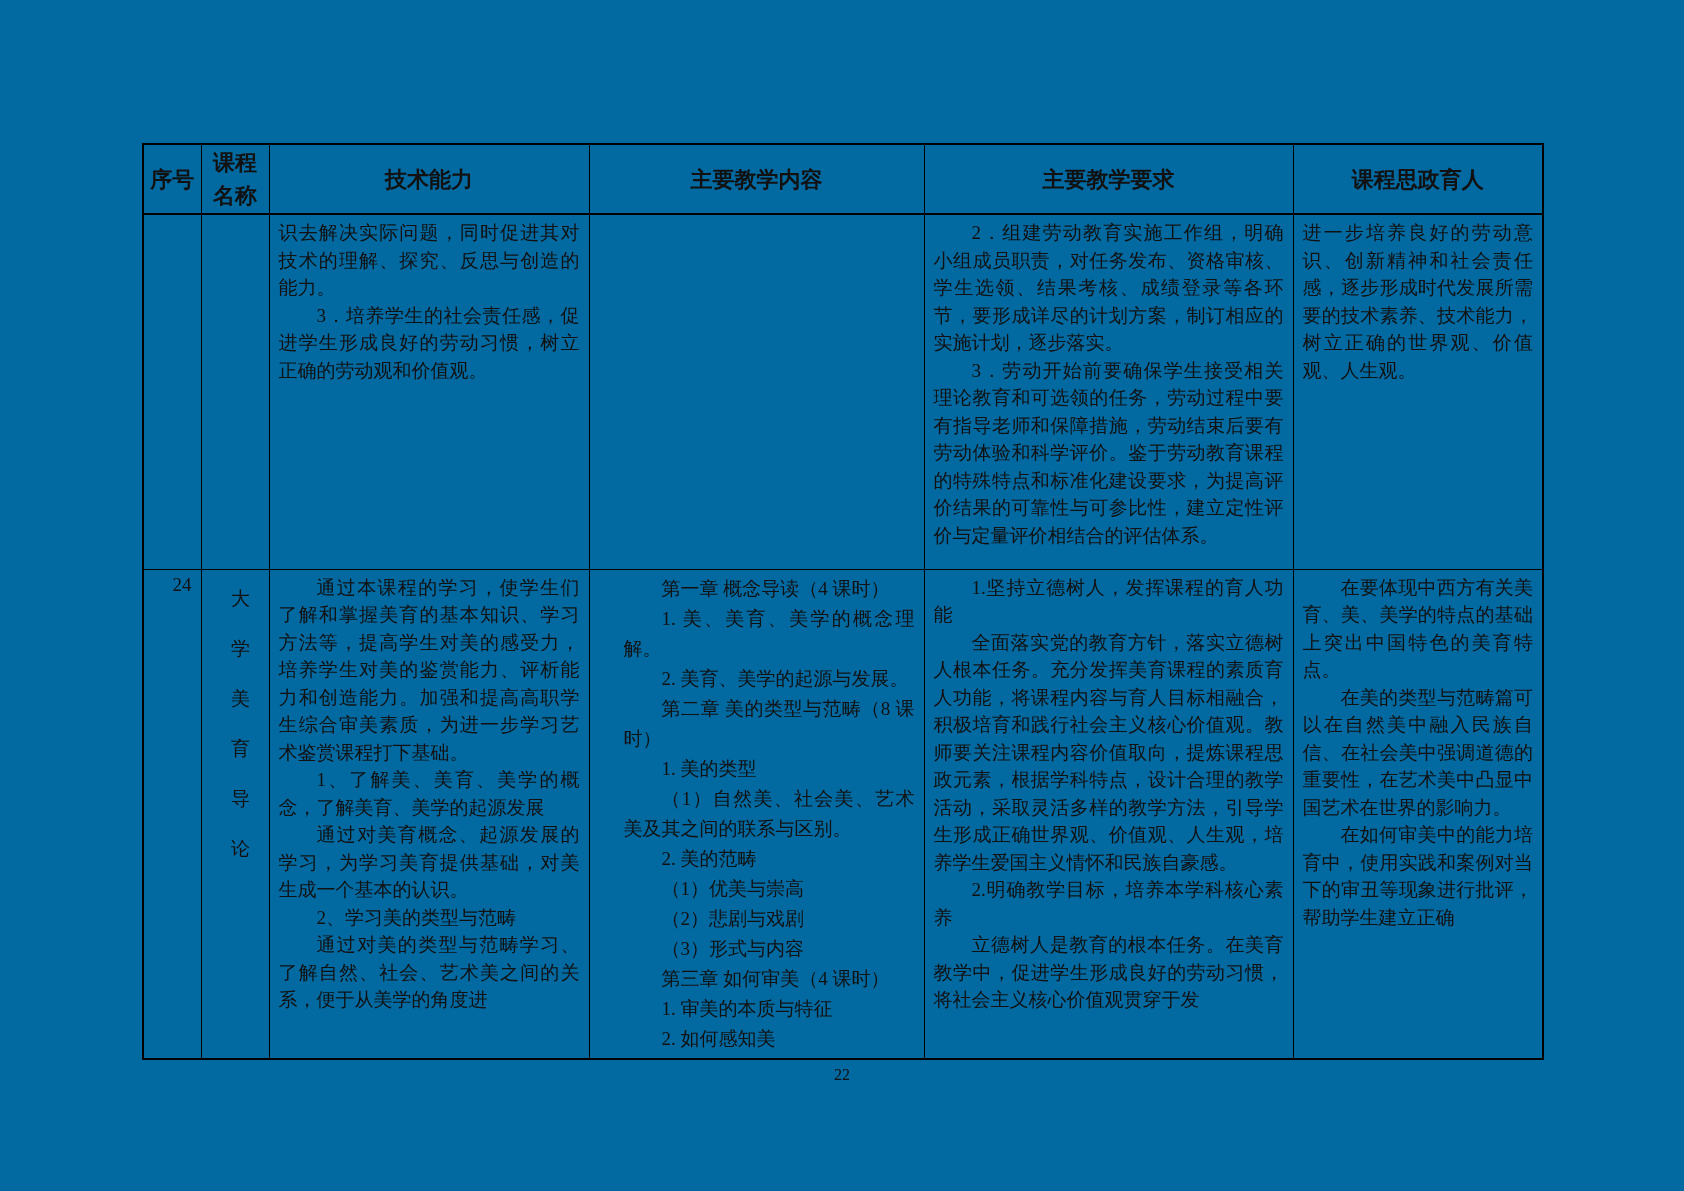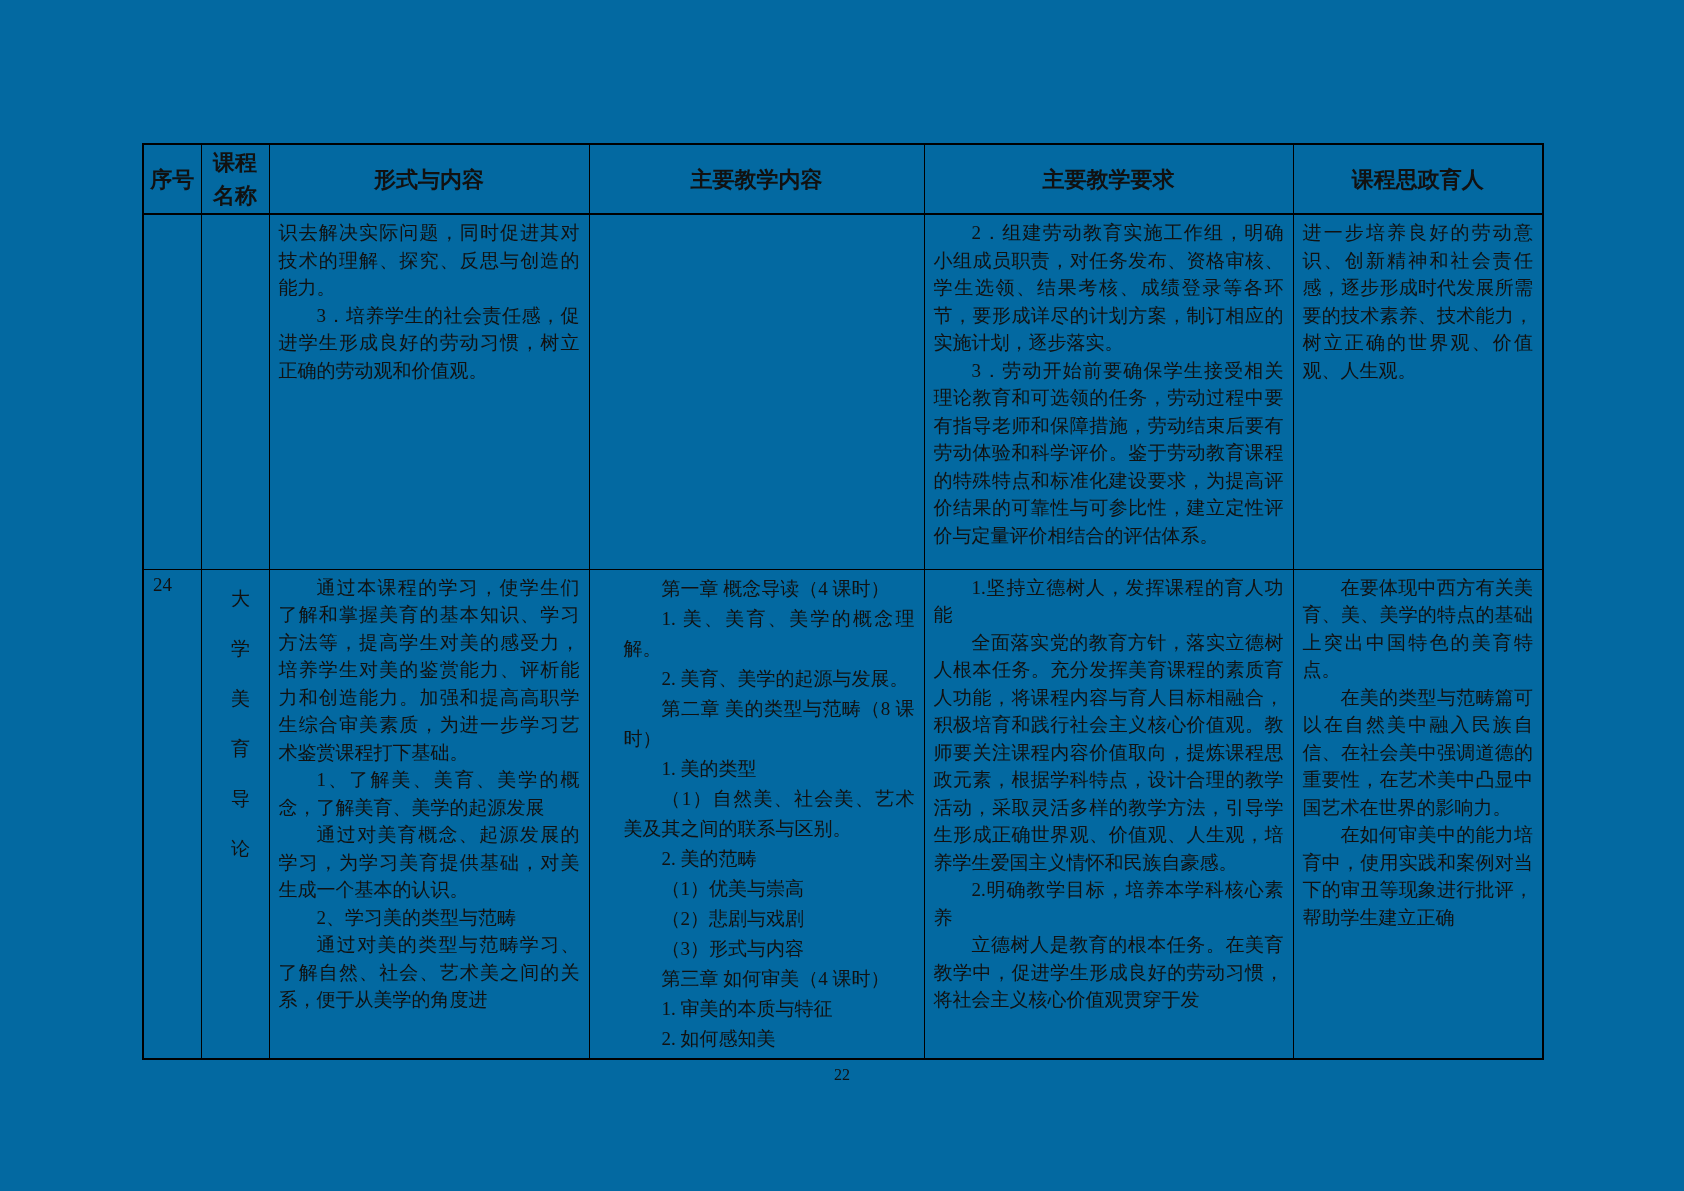--- a/index.html
+++ b/index.html
@@ -43,21 +43,21 @@
   td.cell p {
     margin:0;
     text-indent:2em;
     text-align:justify;
     line-height:27.5px;
   }
   td.content-cell p { line-height:30px;margin-left:25px; }
   td.cont-first p:first-child { text-indent:0; }
 
   td.num-cell {
-    text-align:left;
+    text-align:right;
     vertical-align:middle;
     padding:0;
   }
   td.name-cell { vertical-align:middle; padding:0 0 0 10px; }
   td.name-cell p {
     margin:0; text-indent:0; text-align:right;
     letter-spacing:0.5em; line-height:50px;
   }
   td.ideology-cell-2 { padding-top:32px;border-radius:8px; }
 
@@ -77,21 +77,21 @@
       <col style="width:68px">
       <col style="width:320px">
       <col style="width:335px">
       <col style="width:369px">
       <col style="width:250px">
     </colgroup>
     <thead>
       <tr>
         <th>序号</th>
         <th>课程名称</th>
-        <th>形式与内容</th>
+        <th>技术能力</th>
         <th>主要教学内容</th>
         <th>主要教学要求</th>
         <th>课程思政育人</th>
       </tr>
     </thead>
     <tbody>
       <tr class="body-row-1">
         <td class="num-cell"></td>
         <td class="name-cell"></td>
         <td class="cell cont-first">

